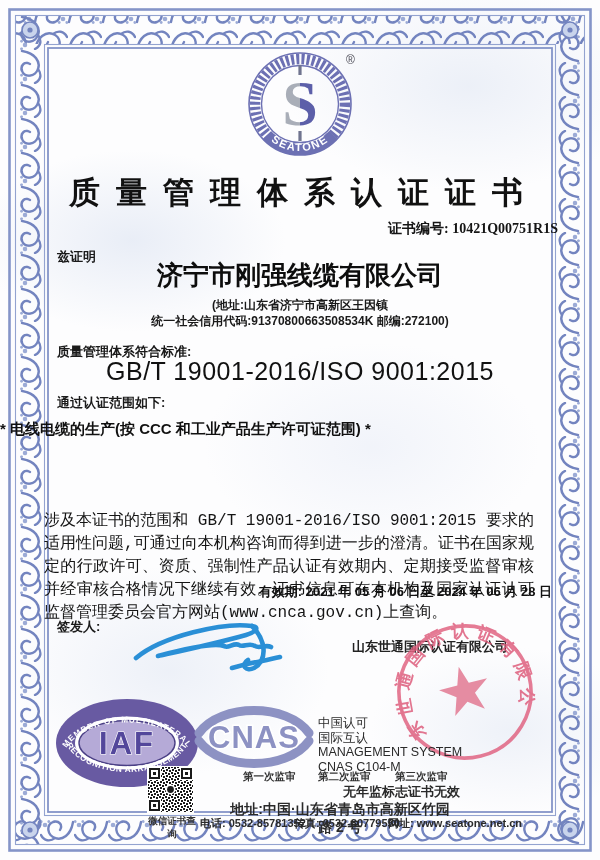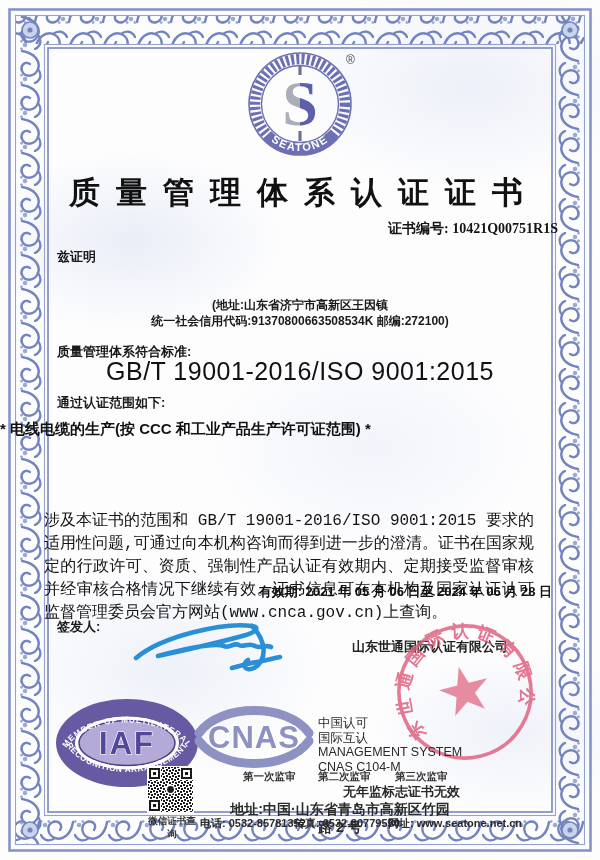--- a/index.html
+++ b/index.html
@@ -107,20 +107,21 @@
     <text font-size="11" font-weight="bold" fill="#ffffff" letter-spacing="1.5" font-family="Liberation Sans, DejaVu Sans, sans-serif">
       <textPath href="#seatonePath" startOffset="50%" text-anchor="middle">·SEATONE·</textPath>
     </text>
     <text x="46" y="-40" font-size="12" fill="#4a4a55">®</text>
   </svg>
 
   <div class="abs title cjk-serif">质量管理体系认证证书</div>
   <div class="abs certno cjk-serif">证书编号: 10421Q00751R1S</div>
 
   <div class="abs label-sm" style="left:57px;top:248px;">兹证明</div>
+  <div class="abs company">济宁市刚强线缆有限公司</div>
   <div class="abs addr" style="top:297px;">(地址:山东省济宁市高新区王因镇</div>
   <div class="abs addr" style="top:313px;">统一社会信用代码:91370800663508534K 邮编:272100)</div>
 
   <div class="abs label-sm" style="left:57px;top:343px;">质量管理体系符合标准:</div>
   <div class="abs standard">GB/T 19001-2016/ISO 9001:2015</div>
   <div class="abs label-sm" style="left:57px;top:394px;">通过认证范围如下:</div>
   <div class="abs scope">* 电线电缆的生产(按 CCC 和工业产品生产许可证范围) *</div>
 
   <div class="abs fineprint">涉及本证书的范围和 GB/T 19001-2016/ISO 9001:2015 要求的适用性问题,可通过向本机构咨询而得到进一步的澄清。证书在国家规定的行政许可、资质、强制性产品认证有效期内、定期接受监督审核并经审核合格情况下继续有效。证书信息可在本机构及国家认证认可监督管理委员会官方网站(www.cnca.gov.cn)上查询。</div>
 

